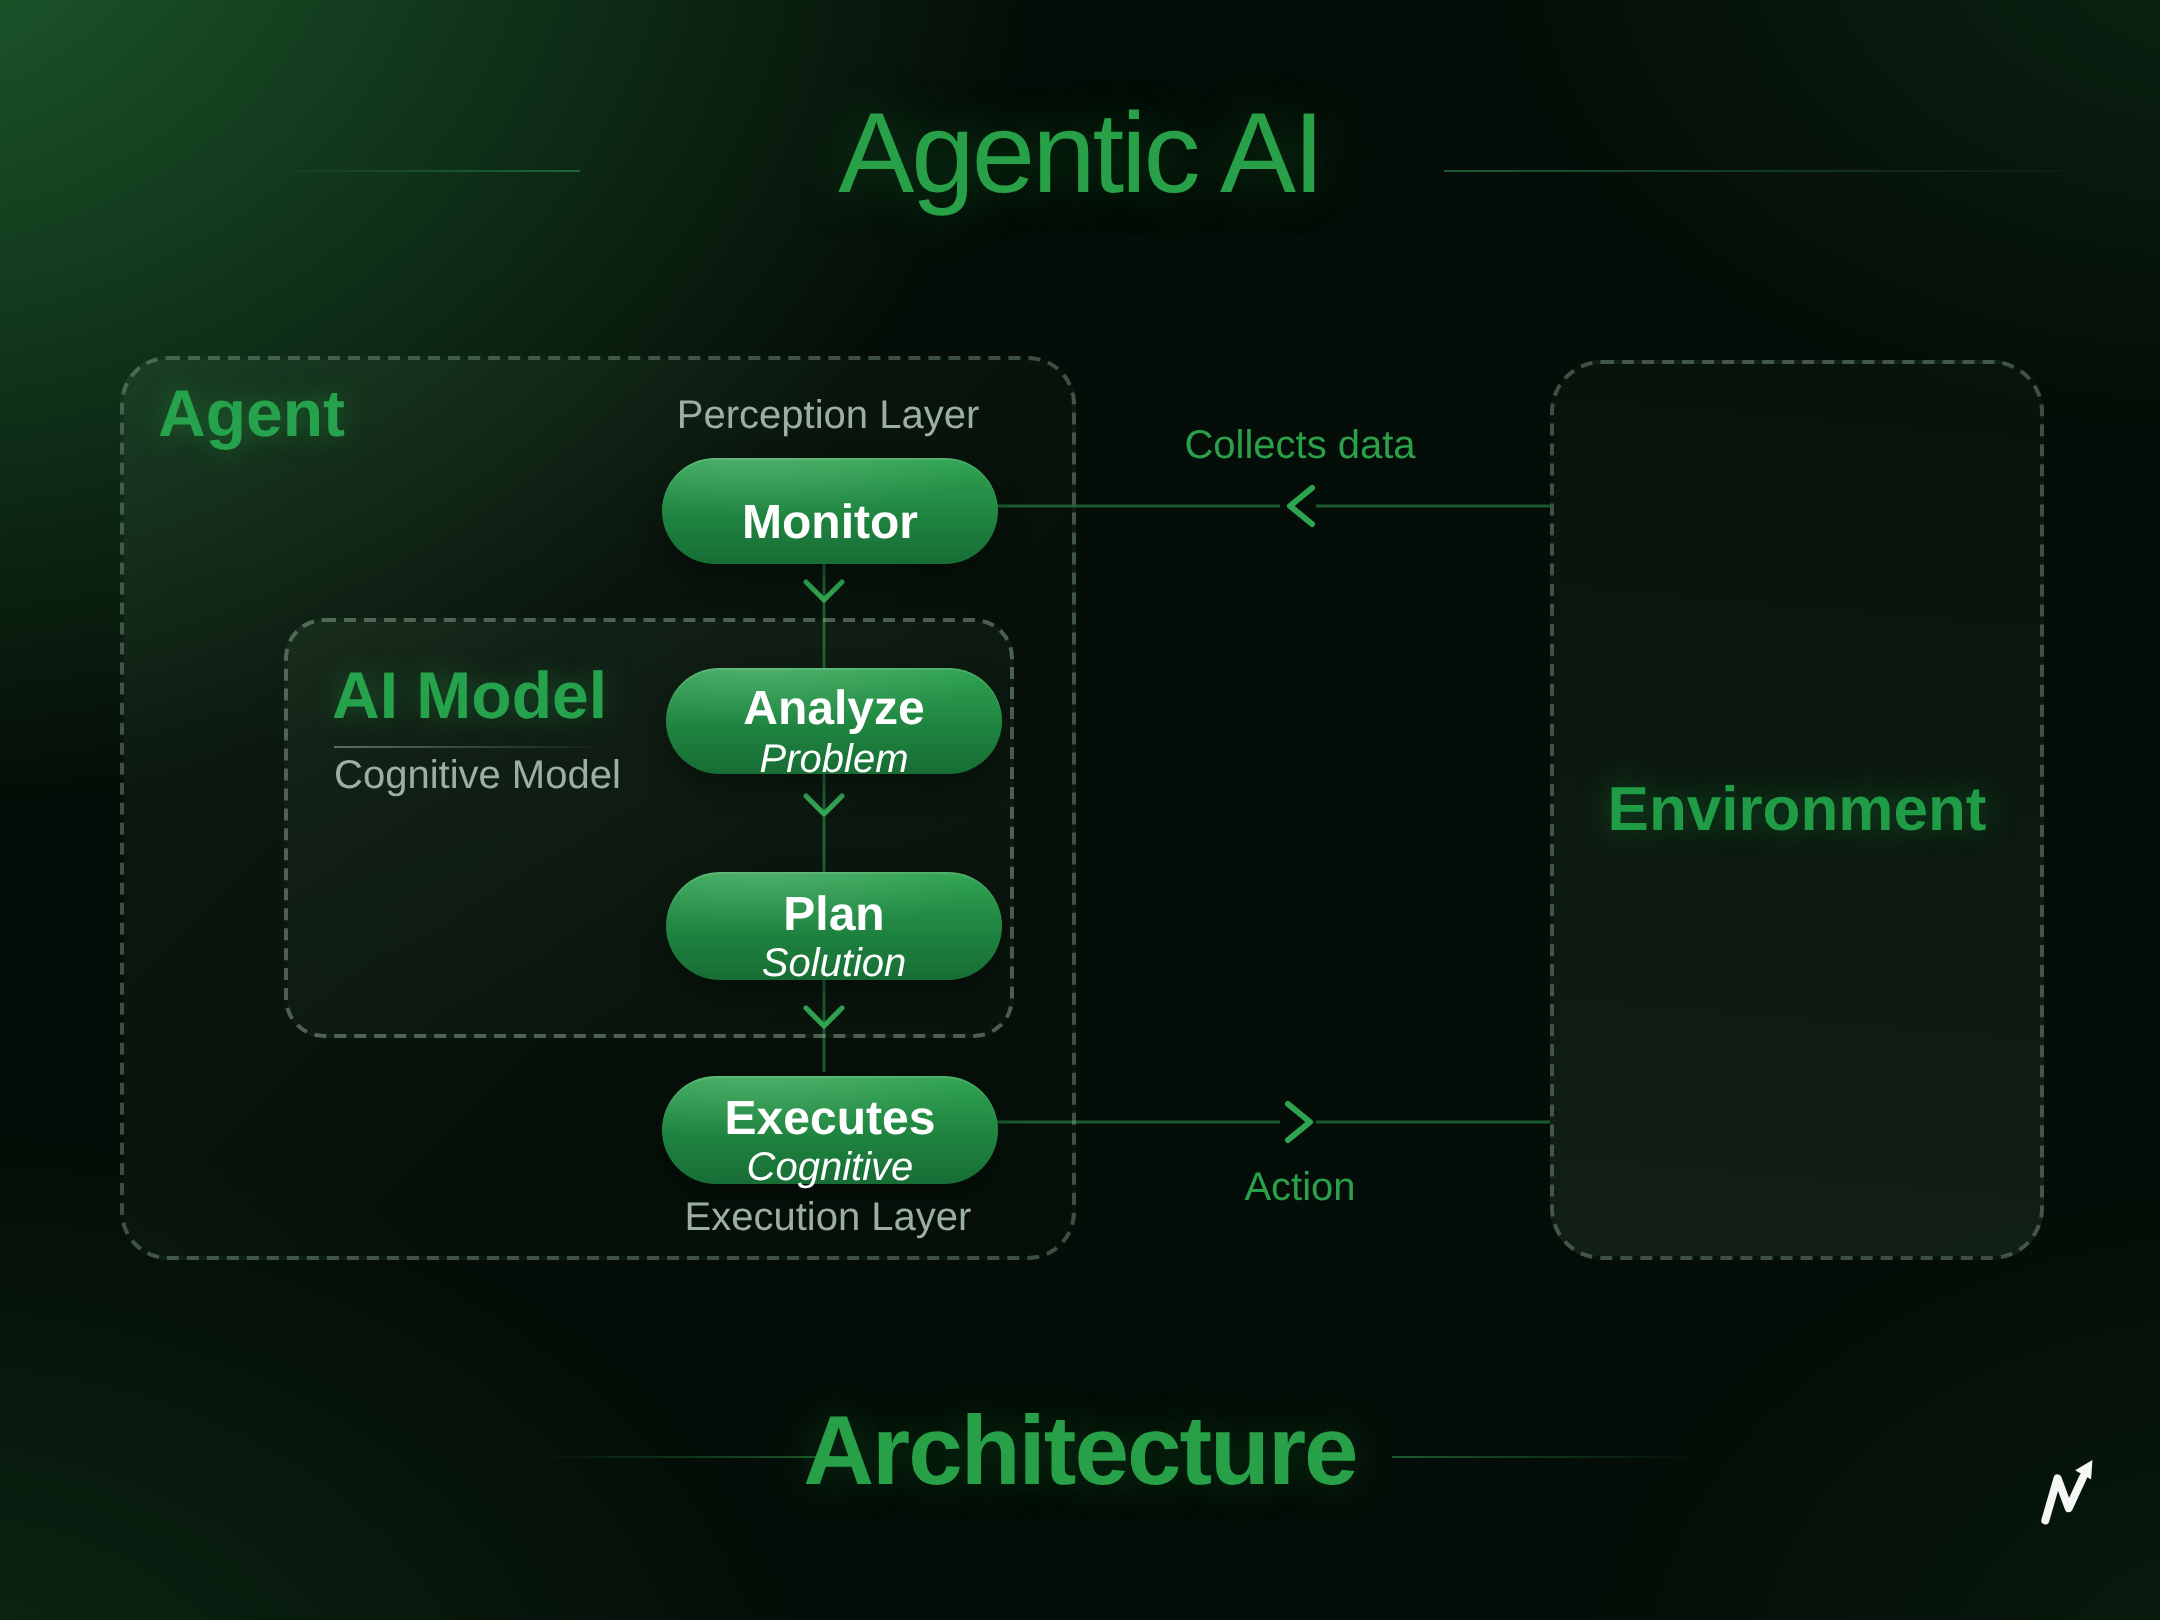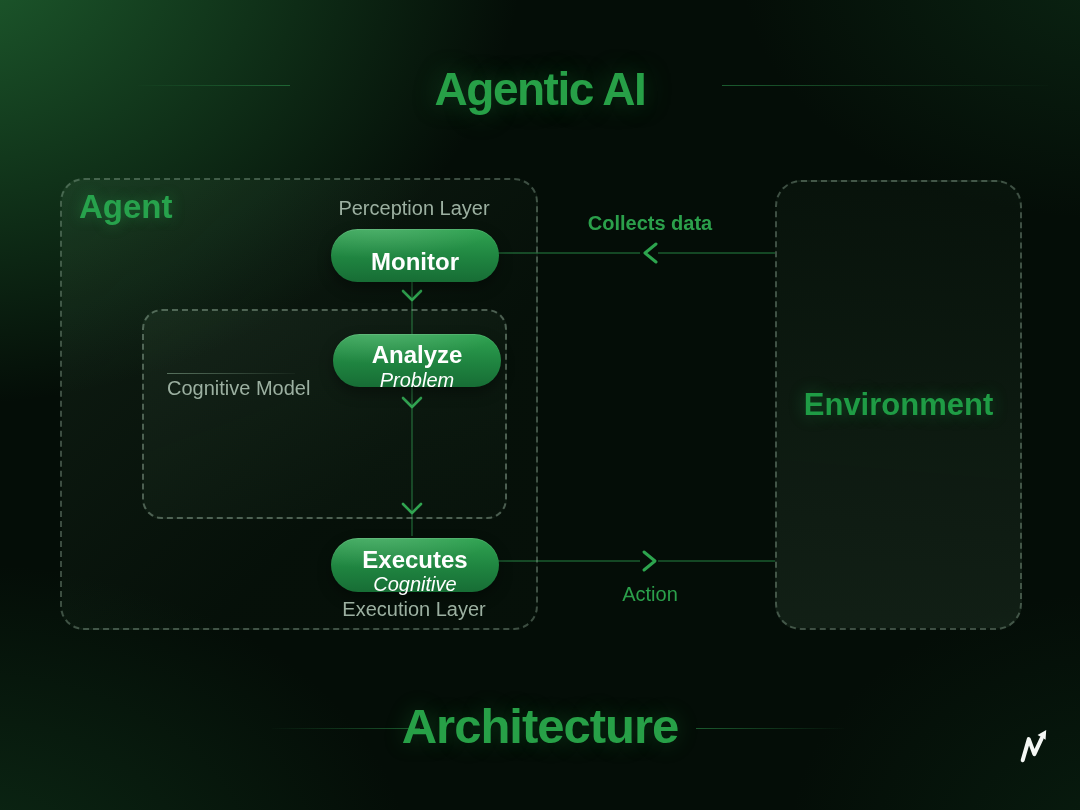--- a/index.html
+++ b/index.html
@@ -10,23 +10,22 @@
     background-image:
       radial-gradient(950px 760px at -6% -8%, rgba(38,118,58,0.80), rgba(38,118,58,0) 62%),
       radial-gradient(620px 420px at 103% -4%, rgba(28,96,48,0.28), rgba(28,96,48,0) 60%),
       radial-gradient(760px 520px at -4% 108%, rgba(28,96,48,0.34), rgba(28,96,48,0) 60%),
       radial-gradient(560px 420px at 104% 104%, rgba(22,82,42,0.22), rgba(22,82,42,0) 60%);
   }
   .abs{position:absolute;}
   
   .title-top{
     left:0;right:0;top:44px;text-align:center;
-    font-size:46px;font-weight:700;letter-spacing:-1.5px;color:#27a047;
+    font-size:57px;font-weight:400;letter-spacing:-1.5px;color:#27a047;
     text-shadow:0 0 26px rgba(39,160,71,0.35);
-    margin-top:18px;
   }
   .title-bottom{
     left:0;right:0;top:698px;text-align:center;
     font-size:49px;font-weight:700;letter-spacing:-1px;color:#27a047;
     text-shadow:0 0 22px rgba(39,160,71,0.30);
   }
   .tline{height:1px;}
   .tline-tl{left:138px;top:85px;width:152px;
     background:linear-gradient(90deg,rgba(46,154,79,0.02),rgba(46,154,79,0.55));}
   .tline-tr{left:722px;top:85px;width:326px;
@@ -76,21 +75,21 @@
     color:#ffffff;text-align:center;line-height:1.05;
   }
   .pill-title{font-size:24px;font-weight:700;margin-top:12px;}
   .pill-sub{font-size:20px;font-style:italic;margin-top:2px;}
   .pill-monitor{left:269px;top:49px;}
   .pill-analyze{left:189px;top:23px;height:53px;}
   .pill-plan{left:189px;top:125px;height:54px;}
   .pill-executes{left:269px;top:358px;height:54px;justify-content:center;}
   
   .conn-label{font-size:20px;color:#2ba04b;white-space:nowrap;transform:translateX(-50%);}
-  .collects-label{left:650px;top:212px;font-weight:bold;}
+  .collects-label{left:650px;top:212px;}
   .action-label{left:650px;top:583px;}
   
   .overlay{left:0;top:0;width:1080px;height:810px;pointer-events:none;}
   
   .logo{left:1016px;top:728px;width:40px;height:40px;}
 </style>
 </head>
 <body>
 
 <div class="canvas">
@@ -115,28 +114,33 @@
 
   <div class="abs agent-box">
     <div class="abs agent-label">Agent</div>
     <div class="abs layer-label perception-label">Perception Layer</div>
 
     <div class="abs pill pill-monitor">
       <div class="pill-title">Monitor</div>
     </div>
 
     <div class="abs ai-model-box">
+      <div class="abs aimodel-label">AI Model</div>
       <div class="abs aimodel-underline"></div>
       <div class="abs layer-label cognitive-label">Cognitive Model</div>
 
       <div class="abs pill pill-analyze">
         <div class="pill-title">Analyze</div>
         <div class="pill-sub">Problem</div>
       </div>
 
+      <div class="abs pill pill-plan">
+        <div class="pill-title">Plan</div>
+        <div class="pill-sub">Solution</div>
+      </div>
     </div>
 
     <div class="abs pill pill-executes">
       <div class="pill-title">Executes</div>
       <div class="pill-sub">Cognitive</div>
     </div>
 
     <div class="abs layer-label execution-label">Execution Layer</div>
   </div>
 

